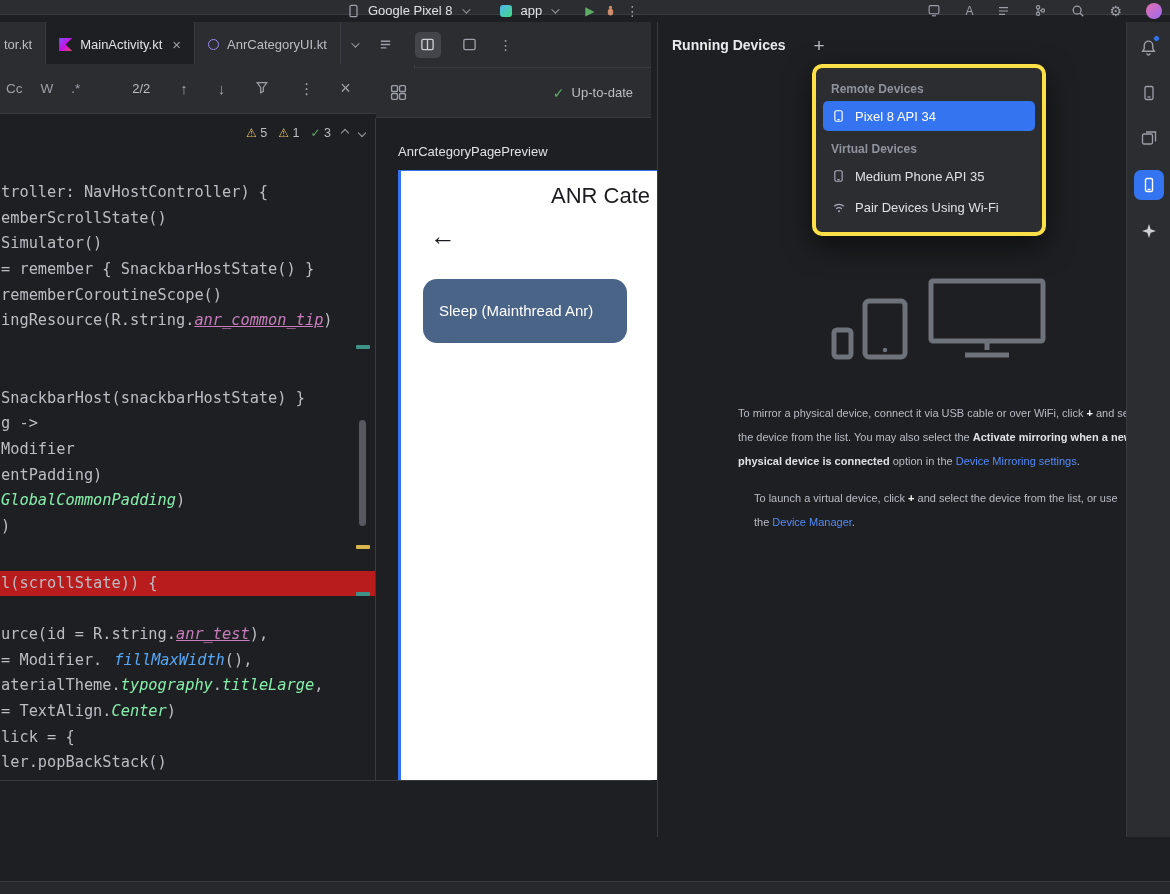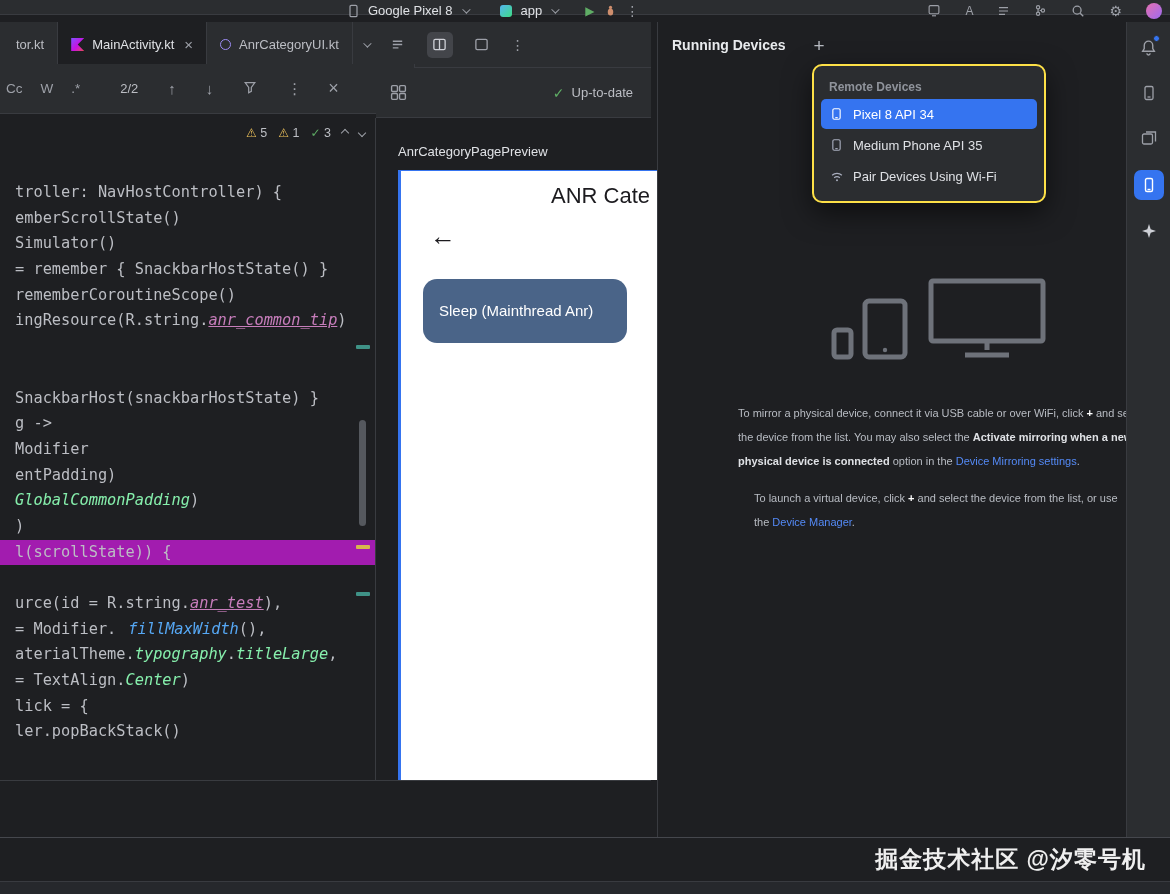--- a/index.html
+++ b/index.html
@@ -25,39 +25,39 @@
   .play{color:var(--green);font-size:12px;}
   .appicon{width:12px;height:12px;border-radius:3px;background:linear-gradient(135deg,#54b5f0,#3ddc84);display:inline-block;}
   .avatar{width:16px;height:16px;border-radius:50%;background:linear-gradient(135deg,#e570b0,#9d6bf0);display:inline-block;}
   .icon{display:inline-flex;align-items:center;justify-content:center;color:var(--muted);}
 
   
   .tabrow{position:absolute;left:0;top:22px;width:651px;height:46px;background:var(--bg1);
     border-bottom:1px solid var(--border);display:flex;align-items:stretch;}
   .tab{display:flex;align-items:center;gap:8px;padding:0 13px;border-right:1px solid var(--border);
     color:var(--text);white-space:nowrap;position:relative;cursor:default;}
-  .tab.partial{padding-left:16px;}
+  .tab.partial{padding-left:4px;}
   .tab.active{background:var(--bg0);color:var(--bright);}
   .tab.active:after{content:"";position:absolute;left:0;right:0;bottom:0;height:3px;background:var(--accent);}
   .tab-close{color:var(--muted);font-size:15px;margin-left:2px;}
   .kticon{width:13px;height:13px;display:inline-block;
     background:linear-gradient(135deg,#7f52ff 0%,#c811e2 55%,#e54857 100%);
     clip-path:polygon(0 0,100% 0,50% 50%,100% 100%,0 100%);}
   .clsicon{width:11px;height:11px;border:1.6px solid #9d8cf5;border-radius:50%;display:inline-block;}
   .tab-extra{display:flex;align-items:center;gap:16px;margin-left:10px;padding-right:10px;}
   .viewbtn{display:inline-flex;align-items:center;justify-content:center;width:26px;height:26px;border-radius:5px;}
   .viewbtn.active{background:#43454a;}
 
   
   .findband{position:absolute;left:0;top:64px;width:415px;height:50px;background:var(--bg1);
     border-bottom:1px solid var(--border);border-right:1px solid var(--border);
     display:flex;align-items:center;}
   .toggle{color:var(--muted);font-size:13.5px;margin-left:18px;}
   .toggle:first-child{margin-left:6px;}
-  .find-count{color:var(--text);margin-left:40px;}
+  .find-count{color:var(--text);margin-left:52px;}
   .find-ic{color:var(--muted);font-size:15px;margin-left:30px;}
   .find-x{color:var(--muted);font-size:18px;margin-left:26px;}
 
   
   .previewband{position:absolute;left:376px;top:68px;width:275px;height:50px;background:var(--bg1);
     border-bottom:1px solid var(--border);display:flex;align-items:center;justify-content:space-between;
     padding:0 18px 0 14px;}
   .uptodate{display:flex;align-items:center;gap:7px;color:var(--text);}
   .checkmark{color:var(--green);font-size:14px;}
 
@@ -65,22 +65,22 @@
   .editor{position:absolute;left:0;top:118px;width:376px;height:662px;background:var(--bg0);
     border-right:1px solid var(--border);overflow:hidden;}
   .inspections{position:absolute;top:8px;right:10px;display:flex;align-items:center;gap:11px;
     font-size:12.5px;color:var(--text);z-index:3;}
   .warn{color:var(--yellow);font-size:12px;}
   .passed{color:var(--green);font-size:12px;}
   .insp-chev{width:6px;height:6px;border-right:1.5px solid var(--muted);border-bottom:1.5px solid var(--muted);display:inline-block;}
   .insp-chev.up{transform:rotate(-135deg);} .insp-chev.down{transform:rotate(45deg);}
   pre.code{position:absolute;left:0;top:62px;width:100%;
     font-family:"DejaVu Sans Mono","Liberation Mono",monospace;font-size:15.3px;line-height:25.7px;color:var(--text);}
-  .code-line{height:25.7px;white-space:pre;padding-left:15px;}
-  .code-line.hl{background:#a21caf;}
+  .code-line{height:25.7px;white-space:pre;padding-left:1px;}
+  .code-line.hl{background:#b91c1c;margin-top:31px;}
   .tk-res{color:#c77dbb;font-style:italic;text-decoration:underline;}
   .tk-prop{color:#86efac;font-style:italic;}
   .tk-ext{color:#56a8f5;font-style:italic;margin-left:12px;}
   .scroll-thumb{position:absolute;right:9px;top:302px;width:7px;height:106px;background:#55585e;border-radius:4px;}
   .mark{position:absolute;right:5px;width:14px;height:4px;border-radius:1px;}
   .mark.teal{background:#3f9287;} .mark.yellow{background:#d8b64d;}
 
   
   .previewcol{position:absolute;left:376px;top:118px;width:275px;height:662px;background:var(--bg0);}
   .preview-label{position:absolute;left:22px;top:26px;color:var(--bright);font-size:13px;}
@@ -111,21 +111,21 @@
   .empty-state{position:absolute;left:0;top:255px;width:100%;display:flex;flex-direction:column;align-items:center;}
   .help-p{max-width:412px;text-align:left;font-size:11px;line-height:24px;color:#b8bcc3;}
   .help-p.first{margin-top:40px;}
   .help-p.second{margin-top:13px;max-width:380px;}
   .rt-bold{font-weight:bold;color:var(--bright);}
   .rt-link{color:var(--link);}
   .rt-plus{color:#ffffff;font-weight:bold;}
 
   
   .popup{position:absolute;left:812px;top:64px;width:234px;background:#2b2d30;
-    border:2px solid #fde047;border-radius:10px;box-shadow:0 10px 28px rgba(0,0,0,.55);
+    border:4px solid #fde047;border-radius:10px;box-shadow:0 10px 28px rgba(0,0,0,.55);
     padding:4px 0 9px;z-index:50;}
   .popup-header{padding:10px 15px 4px;font-size:12px;font-weight:bold;color:#8f939b;}
   .popup-item{height:30px;margin:1px 7px;padding:0 8px;border-radius:5px;display:flex;align-items:center;gap:9px;
     font-size:13px;color:var(--bright);}
   .popup-item.selected{background:var(--accent);color:#ffffff;}
   .pi-icon{display:inline-flex;width:15px;justify-content:center;color:#a8adbd;}
   .popup-item.selected .pi-icon{color:#fff;}
 
   
   .rail{position:absolute;left:1126px;top:22px;width:44px;height:815px;background:var(--bg1);
@@ -319,20 +319,21 @@
       <div class="popup-header">Remote Devices</div>
       <div class="popup-item selected">
         <span class="pi-icon">
           <svg width="13" height="14" viewBox="0 0 16 16" fill="none" stroke="currentColor" stroke-width="1.4">
             <rect x="3.5" y="1.5" width="9" height="13" rx="1.8"></rect>
             <path d="M6.5 12.5h3"></path>
           </svg>
         </span>
         <span>Pixel 8 API 34</span>
       </div>
+      <div class="popup-header">Virtual Devices</div>
       <div class="popup-item">
         <span class="pi-icon">
           <svg width="13" height="14" viewBox="0 0 16 16" fill="none" stroke="currentColor" stroke-width="1.4">
             <rect x="3.5" y="1.5" width="9" height="13" rx="1.8"></rect>
             <path d="M6.5 12.5h3"></path>
           </svg>
         </span>
         <span>Medium Phone API 35</span>
       </div>
       <div class="popup-item">
@@ -374,18 +375,15 @@
         </svg>
     </span>
     <span class="rail-btn sparkle">
       <svg width="16" height="16" viewBox="0 0 16 16" fill="#ced0d6">
           <path d="M8 1l1.7 5.3L15 8l-5.3 1.7L8 15l-1.7-5.3L1 8l5.3-1.7z"></path>
         </svg>
     </span>
   </div>
 
   <div class="leftbottom"></div>
-  <div class="statusband">
-    <span class="watermark">掘金技术社区 @汐零号机</span>
-  </div>
   <div class="bottombar"></div>
 
 </div>
 
 </body></html>

